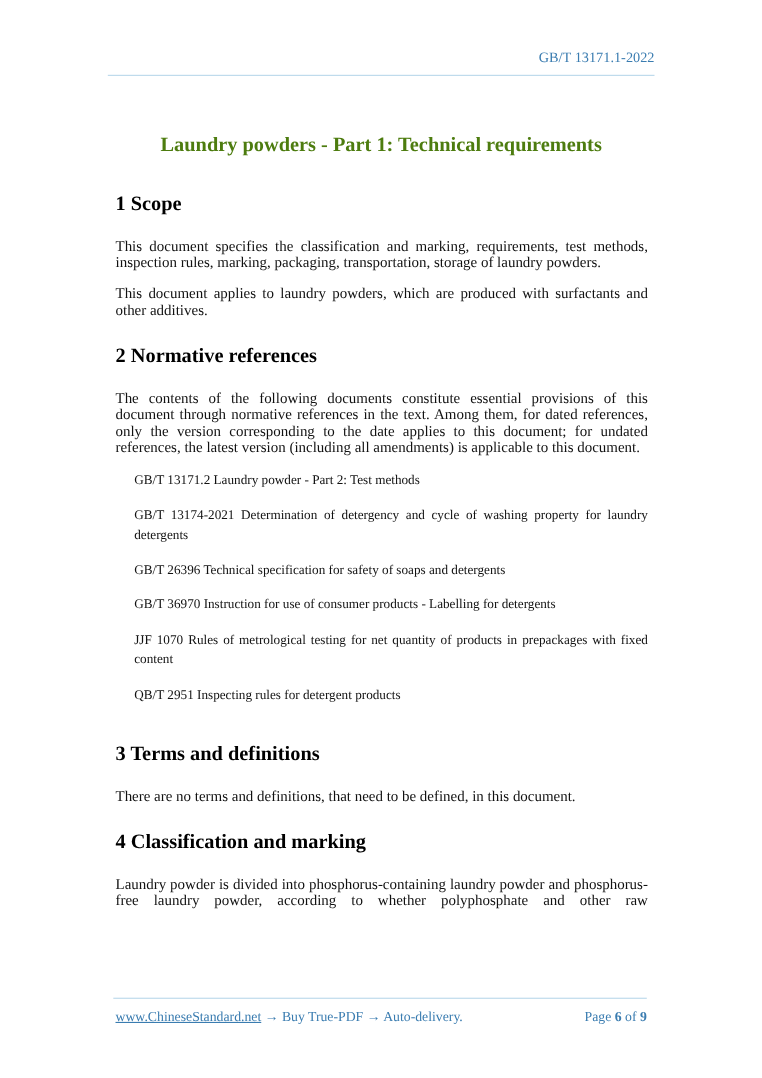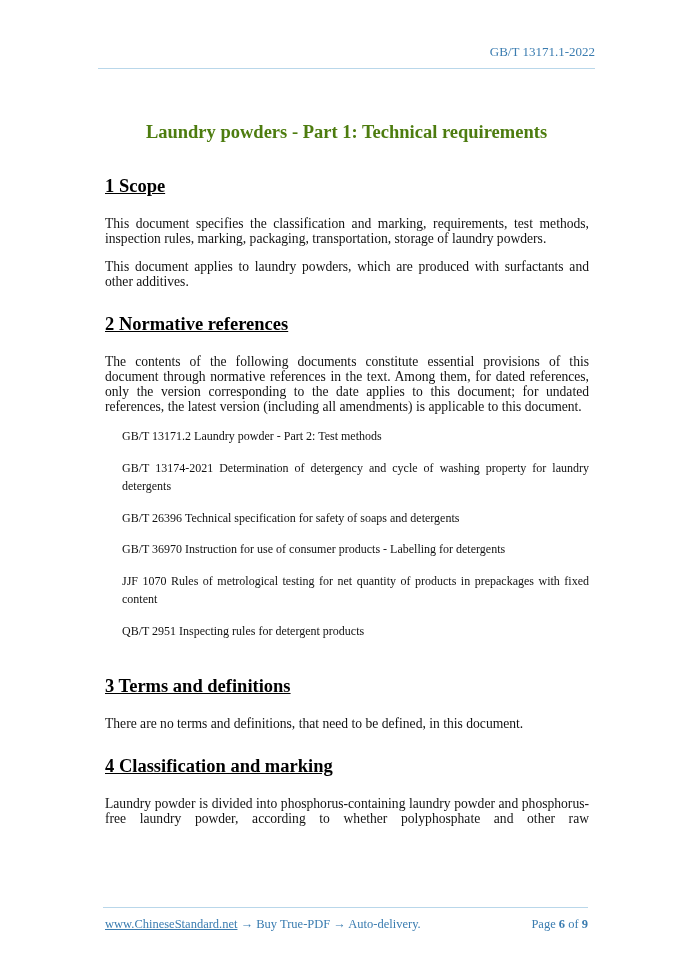--- a/index.html
+++ b/index.html
@@ -49,21 +49,20 @@
       top: 174px;
       width: 484px;
     }
     h2 {
       font-size: 18.5px;
       font-weight: bold;
       margin: 0;
       padding: 0;
       color: #000;
       line-height: 24px;
-      text-decoration: underline;
     }
     p {
       font-size: 13.6px;
       line-height: 15px;
       margin: 0;
       text-align: justify;
       text-align-last: left;
     }
     .ref {
       padding-left: 17px;

